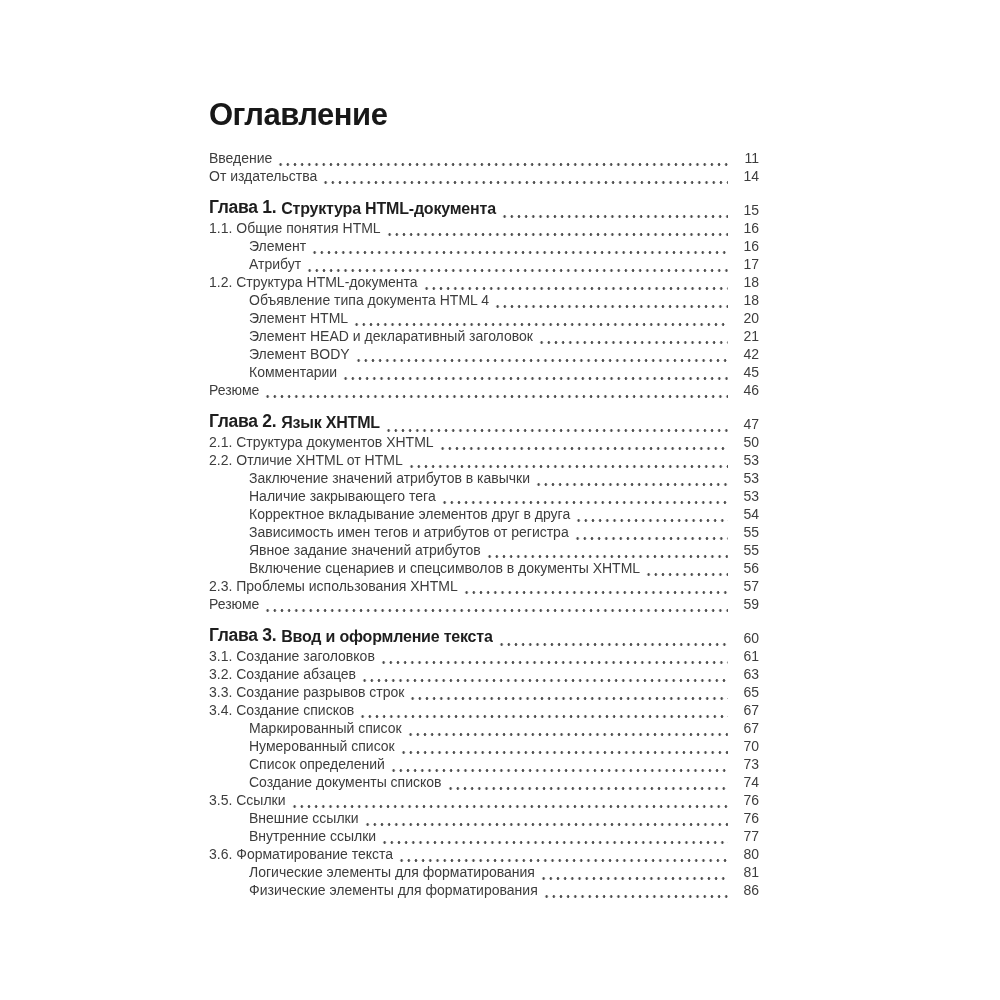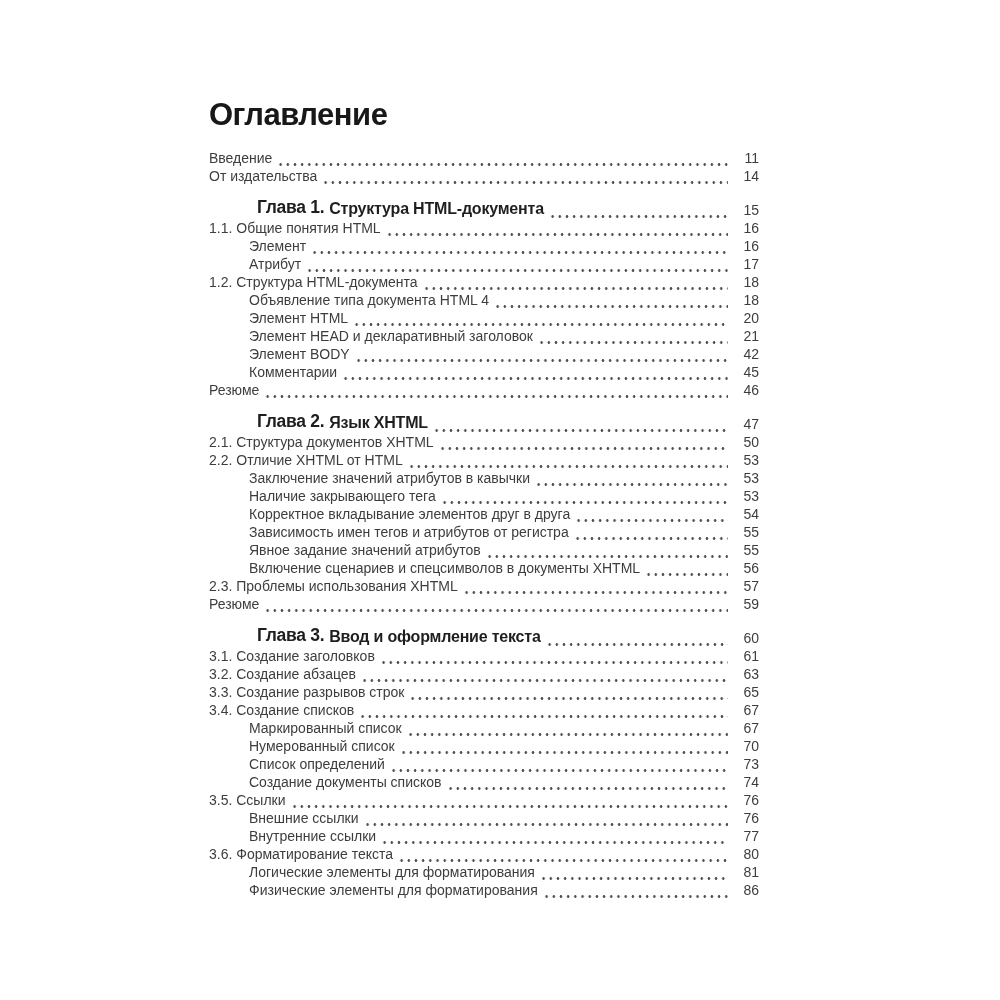--- a/index.html
+++ b/index.html
@@ -35,21 +35,20 @@
     font-size: 14px;
     color: #3d3d3d;
     white-space: nowrap;
   }
   .toc-row.level1 {
     padding-left: 40px;
   }
   .toc-row.chapter {
     margin-top: 10px;
     height: 24px;
-    margin-left: 48px;
   }
   .chapter-prefix {
     font-weight: 800;
     font-size: 17.5px;
     color: #1e1e1e;
     letter-spacing: -0.3px;
   }
   .chapter .label-text {
     font-weight: 700;
     font-size: 16px;

